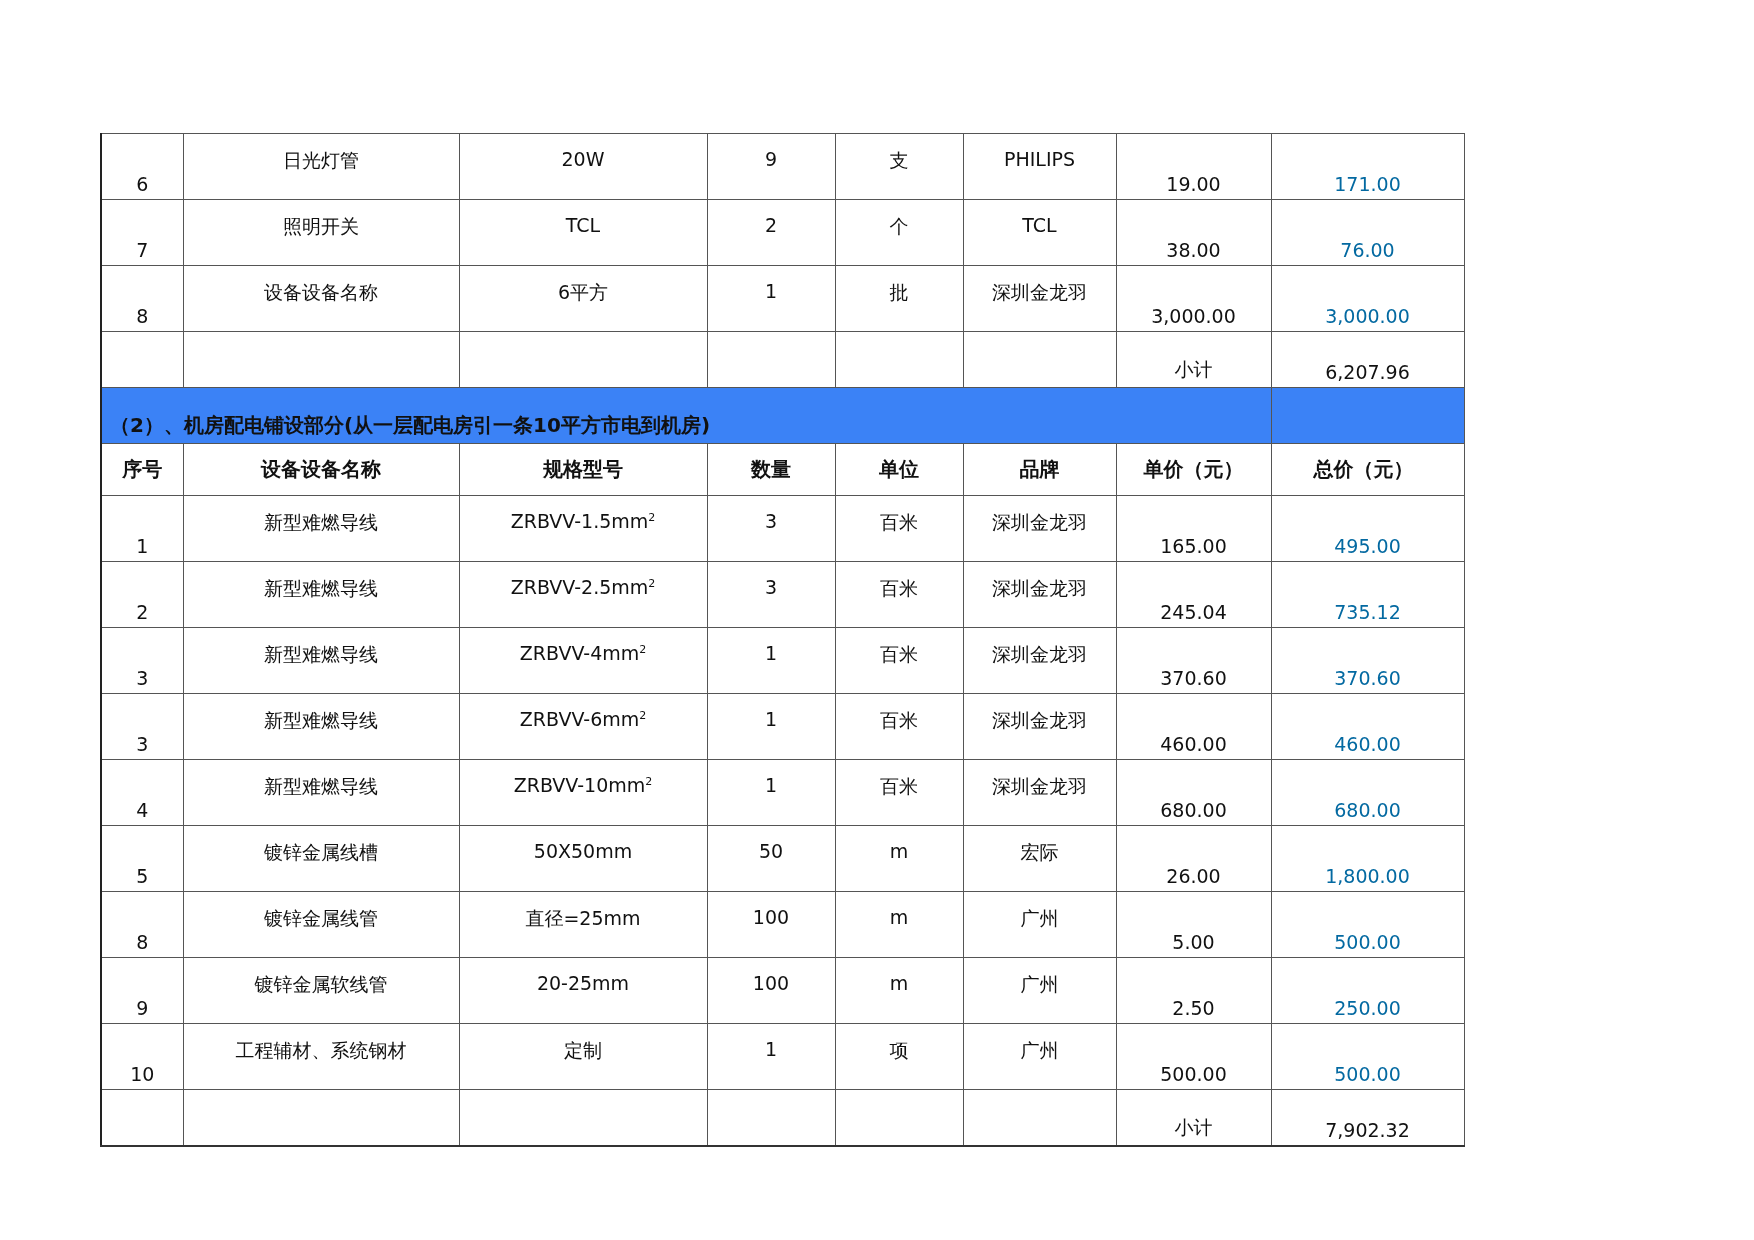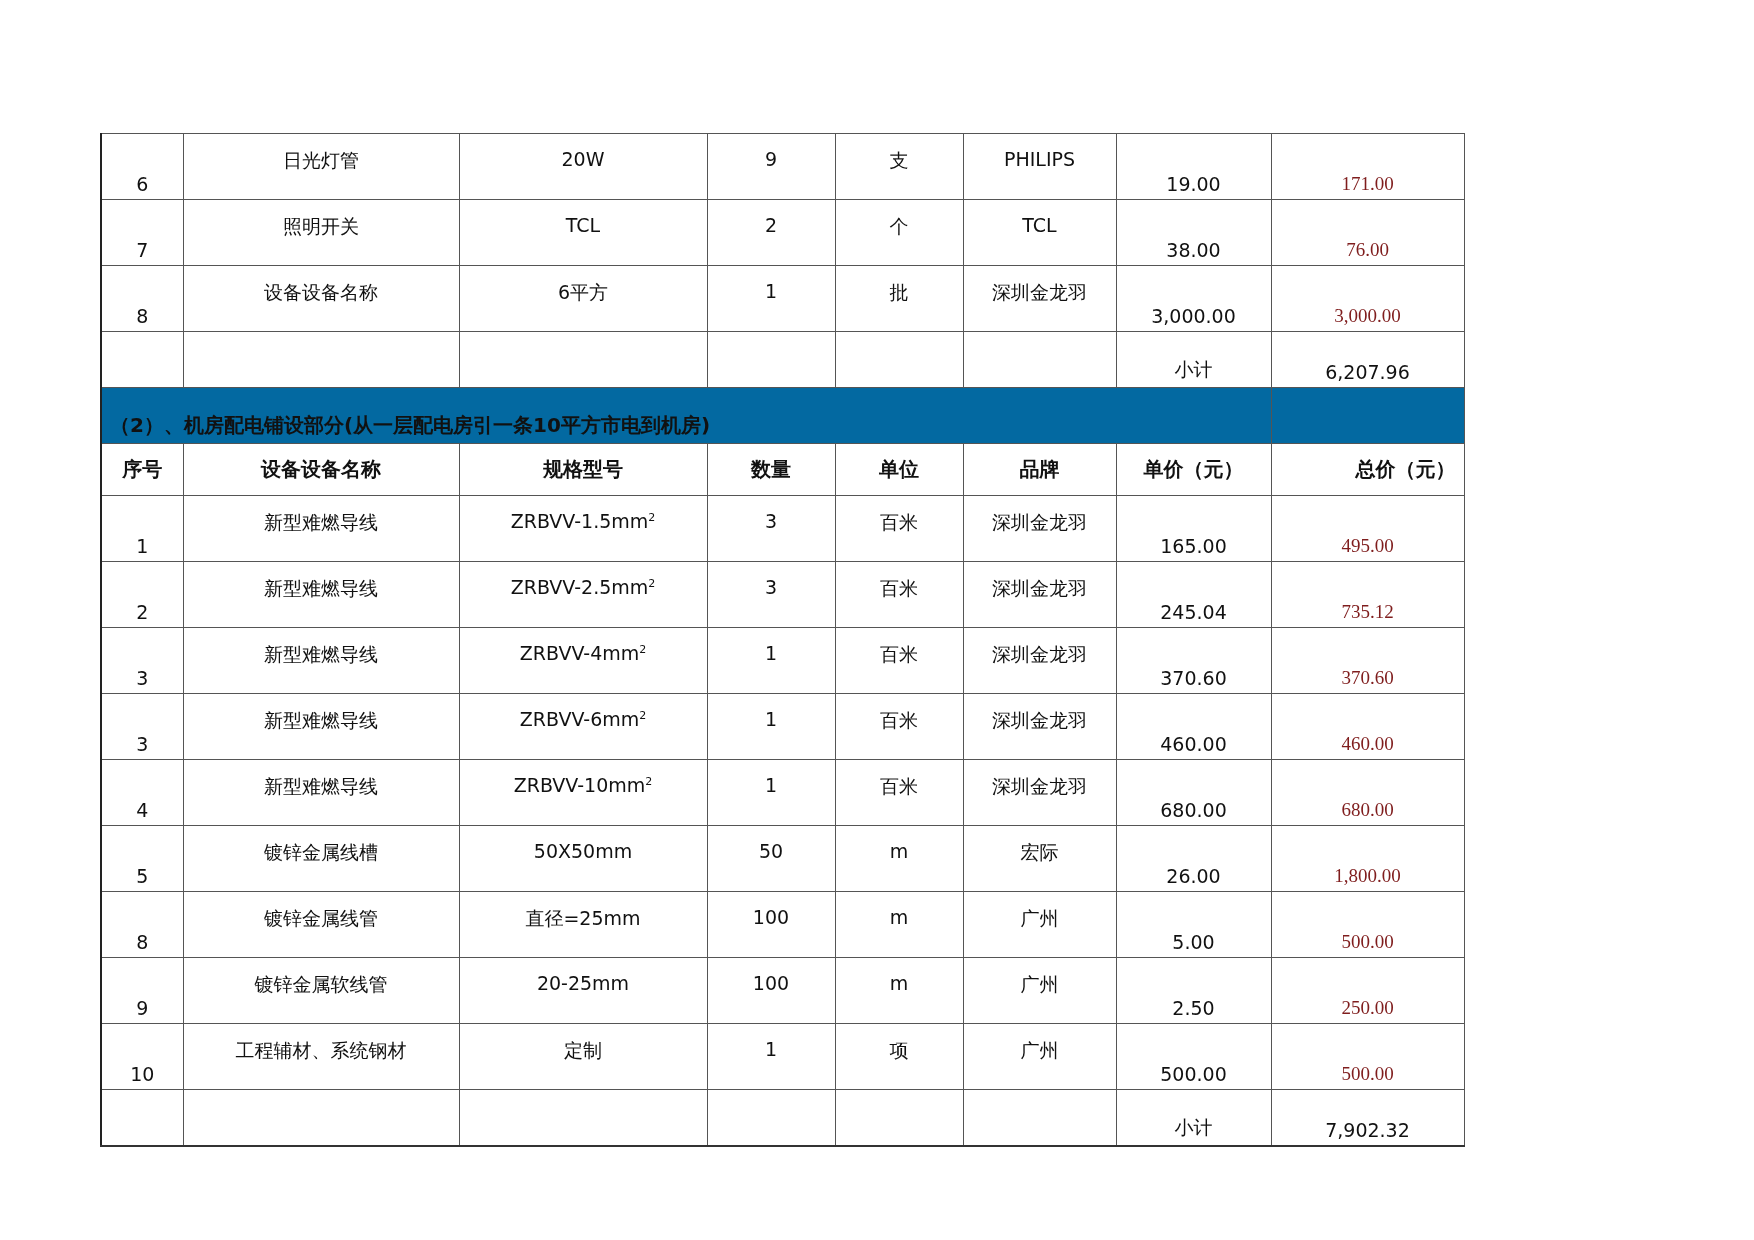--- a/index.html
+++ b/index.html
@@ -5,26 +5,26 @@
   html, body { margin: 0; padding: 0; background: #ffffff; }
   body { width: 1754px; height: 1240px; position: relative; overflow: hidden;
          font-family: "DejaVu Sans", "Liberation Sans", sans-serif; color: #111; }
   .sheet { position: absolute; left: 100px; top: 133px; border-collapse: collapse;
            table-layout: fixed; border-left: 2px solid #222; }
   .sheet td { border: 1px solid #555; height: 51px; padding: 0; font-size: 19px;
               text-align: center; vertical-align: middle; position: relative; overflow: hidden; white-space: nowrap; }
   .sheet td.c-no { border-left-color: #222; }
   .sheet td.vb { vertical-align: bottom; padding-bottom: 4px; }
   .sheet td.vt { vertical-align: top; padding-top: 14px; }
-  .sheet td.total { color: #7f1d1d; font-family: Liberation Serif, serif; }
-  .sheet tr.section td { background: #0369a1; }
+  .sheet td.total { color: #0369a1; }
+  .sheet tr.section td { background: #3b82f6; }
   .sheet tr.section td.title { text-align: left; font-weight: bold; font-size: 20px;
                                 vertical-align: bottom; padding-bottom: 4px; padding-left: 8px; }
   .sheet tr.hdr td { font-weight: bold; font-size: 20px; }
-  .sheet tr.hdr td.right { text-align: right; padding-right: 8px; }
+  .sheet tr.hdr td.right { padding-right: 8px; }
   .sheet td.light-left { border-left-color: #aaa; font-family: Liberation Serif, serif; }
   .sheet tr:last-child td { border-bottom: 2px solid #333; }
   sup { font-size: 11px; vertical-align: super; line-height: 0; }
 </style>
 </head>
 <body>
 
 <table class="sheet">
   <colgroup>
     <col style="width:82px">

